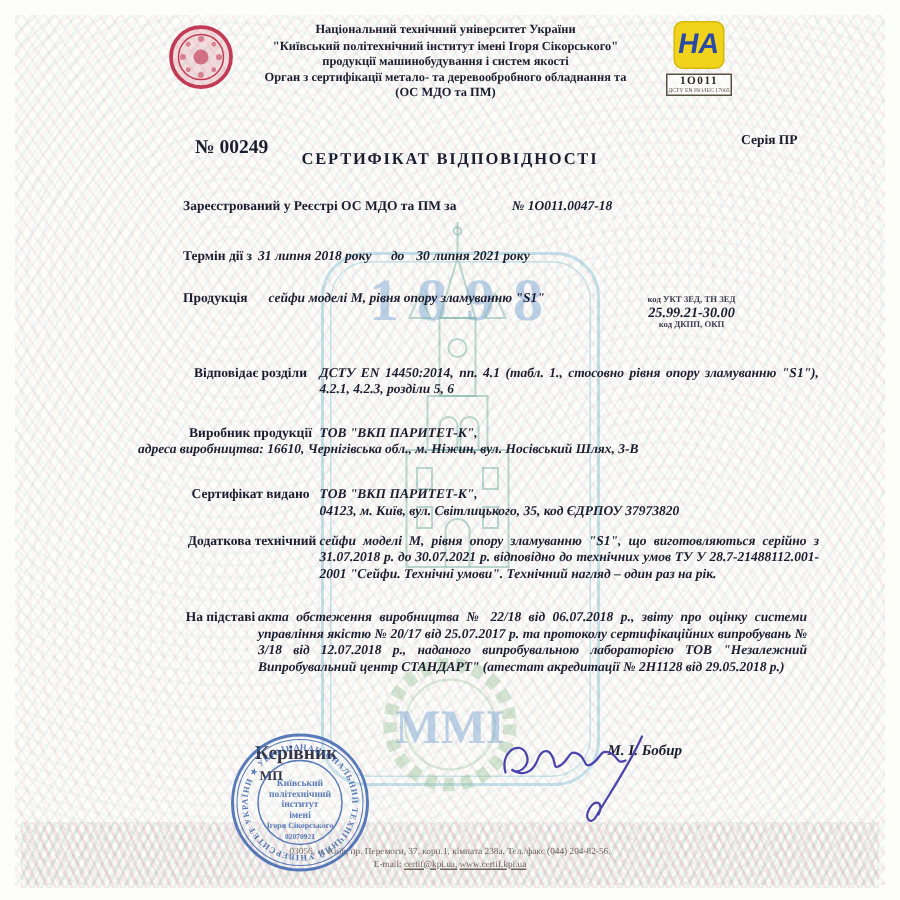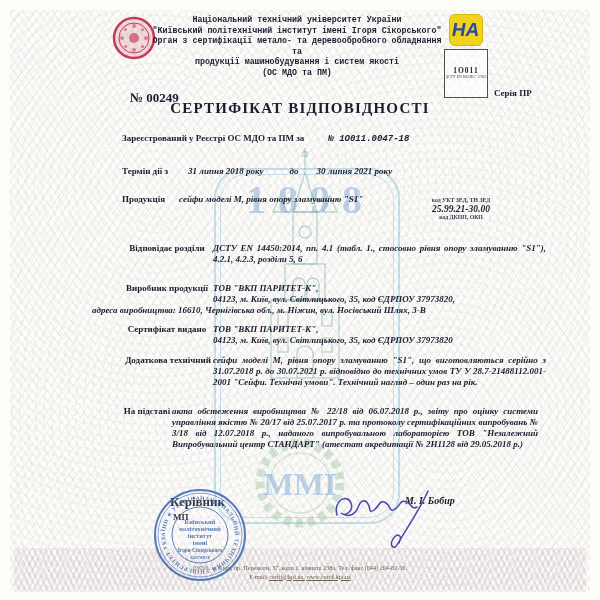--- a/index.html
+++ b/index.html
@@ -12,36 +12,36 @@
      repeating-radial-gradient(circle at 75% 70%, rgba(235,160,180,0.08) 0 2px, transparent 2px 8px);}
   .band-bottom{position:absolute;left:14px;right:14px;bottom:8px;height:44px;z-index:0;background:
      repeating-linear-gradient(65deg, rgba(225,130,155,0.20) 0 2px, transparent 2px 5px),
      repeating-linear-gradient(-65deg, rgba(130,195,185,0.20) 0 2px, transparent 2px 5px);}
   .abs{position:absolute;z-index:3;}
   .lbl{font-weight:bold;font-size:9px;text-align:center;}
   .val{font-weight:bold;font-style:italic;font-size:9px;line-height:11px;}
   .just{text-align:justify;}
   
   .org{left:147px;top:15px;width:300px;text-align:center;font-weight:bold;
-       font-size:8.3px;line-height:10.6px;font-family:Liberation Mono, monospace;}
+       font-size:8.3px;line-height:10.6px;}
   .emblem{left:112px;top:16px;width:44px;height:44px;}
   .accr{left:444px;top:14px;width:44px;text-align:center;}
   .accr-logo{width:32px;height:30px;margin:0 auto;background:#f2d31b;border:1.5px solid #d4b90a;
        border-radius:6px;display:flex;align-items:center;justify-content:center;}
   .accr-logo span{font-weight:bold;font-size:19px;color:#2b49a6;transform:skewX(-10deg);
        font-family:"Liberation Sans",sans-serif;}
-  .accr-box{margin-top:3px;border:1px solid #55503f;background:rgba(255,255,255,0.55);padding:17px 0;}
+  .accr-box{margin-top:3px;border:1px solid #55503f;background:rgba(255,255,255,0.55);padding:0 0;}
   .accr-code{font-weight:bold;font-size:7.5px;letter-spacing:1px;color:#2a2a20;line-height:8px;}
   .accr-std{font-size:3.8px;color:#4a4436;line-height:5px;}
   
   .cert-no{left:130px;top:90px;font-weight:bold;font-size:13px;}
   .series{left:494px;top:88px;font-weight:bold;font-size:9px;}
-  .title{left:0;right:0;top:100px;text-align:center;font-weight:bold;font-size:15px;letter-spacing:1.2px;}
+  .title{left:0;right:0;top:100px;text-align:center;font-weight:bold;font-size:11px;letter-spacing:1.2px;}
   .regline{left:122px;top:127px;}
-  .regnum{margin-left:20px;font-style:italic;font-family:Liberation Mono, monospace;}
+  .regnum{margin-left:33px;font-style:italic;}
   
   .codes{left:418px;top:197px;width:86px;text-align:center;}
   .codes .cap{font-size:5.8px;font-weight:bold;color:#3c3c50;line-height:7px;}
   .codes .cv{font-size:9.5px;font-weight:bold;font-style:italic;line-height:10px;}
   
   .shield{position:absolute;left:214px;top:168px;width:182px;height:352px;z-index:1;
      border:2px solid rgba(140,195,215,0.50);border-radius:30px;}
   .shield::after{content:"";position:absolute;inset:4px;border:1px solid rgba(140,195,215,0.45);border-radius:26px;}
   .wm-year{position:absolute;left:214px;top:176px;width:182px;z-index:1;text-align:center;
      font-size:40px;font-weight:bold;color:rgba(125,168,212,0.50);letter-spacing:12px;padding-left:10px;box-sizing:border-box;}
@@ -103,22 +103,22 @@
       <circle cx="13.5" cy="13.5" r="1.6"></circle>
         <circle cx="30.5" cy="13.5" r="1.6"></circle>
       <circle cx="13.5" cy="30.5" r="1.6"></circle>
         <circle cx="30.5" cy="30.5" r="1.6"></circle>
     </g>
   </svg>
 
   <div class="abs org">
     <div>Національний технічний університет України</div>
     <div>"Київський політехнічний інститут імені Ігоря Сікорського"</div>
+    <div>продукції машинобудування і систем якості</div>
     <div>Орган з сертифікації метало- та деревообробного обладнання та</div>
-    <div>продукції машинобудування і систем якості</div>
     <div>(ОС МДО та ПМ)</div>
   </div>
 
   <div class="abs accr">
     <div class="accr-logo">
       <span>НА</span>
     </div>
     <div class="accr-box">
       <div class="accr-code">1О011</div>
       <div class="accr-std">ДСТУ EN ISO/IEC 17065</div>
@@ -128,43 +128,42 @@
   <div class="abs cert-no">№ 00249</div>
   <div class="abs series">Серія ПР</div>
   <div class="abs title">СЕРТИФІКАТ ВІДПОВІДНОСТІ</div>
   <div class="abs regline">
     <span class="lbl">Зареєстрований у Реєстрі ОС МДО та ПМ за</span>
     <span class="lbl regnum">№ 1О011.0047-18</span>
   </div>
 
   <div class="abs" style="left:122px;top:160px;">
     <span class="lbl">Термін дії з</span>
-    <span class="val" style="margin-left:16px">31 липня 2018 року</span>
-    <span class="val" style="margin-left:22px">до</span>
-    <span class="val" style="margin-left:14px">30 липня 2021 року</span>
+    <span class="val" style="">31 липня 2018 року</span>
+    <span class="val" style="margin-left:9px">до</span>
+    <span class="val" style="margin-left:4px">30 липня 2021 року</span>
   </div>
 
   <div class="abs" style="left:122px;top:188px;">
     <span class="lbl">Продукція</span>
     <span class="val" style="margin-left:10px">сейфи моделі М, рівня опору зламуванню "S1"</span>
   </div>
 
   <div class="abs codes">
     <div class="cap">код УКТ ЗЕД, ТН ЗЕД</div>
     <div class="cv">25.99.21-30.00</div>
     <div class="cap">код ДКПП, ОКП</div>
   </div>
 
   <div class="abs lbl" style="left:122px;top:243px;width:90px">Відповідає розділи</div>
   <div class="abs val just" style="left:213px;top:243px;width:333px">ДСТУ EN 14450:2014, пп. 4.1 (табл. 1., стосовно рівня опору зламуванню "S1"), 4.2.1, 4.2.3, розділи 5, 6</div>
 
   <div class="abs lbl" style="left:122px;top:283px;width:90px">Виробник продукції</div>
   <div class="abs val" style="left:213px;top:283px;width:335px">
     <div>ТОВ "ВКП ПАРИТЕТ-К",</div>
-    <div>04123, м. Київ, вул. Світлицького, 35, код ЄДРПОУ 37973820,</div>
     <div style="margin-left:-121px">адреса виробництва: 16610, Чернігівська обл., м. Ніжин, вул. Носівський Шлях, 3-В</div>
   </div>
 
   <div class="abs lbl" style="left:122px;top:324px;width:90px">Сертифікат видано</div>
   <div class="abs val" style="left:213px;top:324px;width:335px">
     <div>ТОВ "ВКП ПАРИТЕТ-К",</div>
     <div>04123, м. Київ, вул. Світлицького, 35, код ЄДРПОУ 37973820</div>
   </div>
 
   <div class="abs lbl" style="left:122px;top:355px;width:92px">Додаткова технічний</div>

